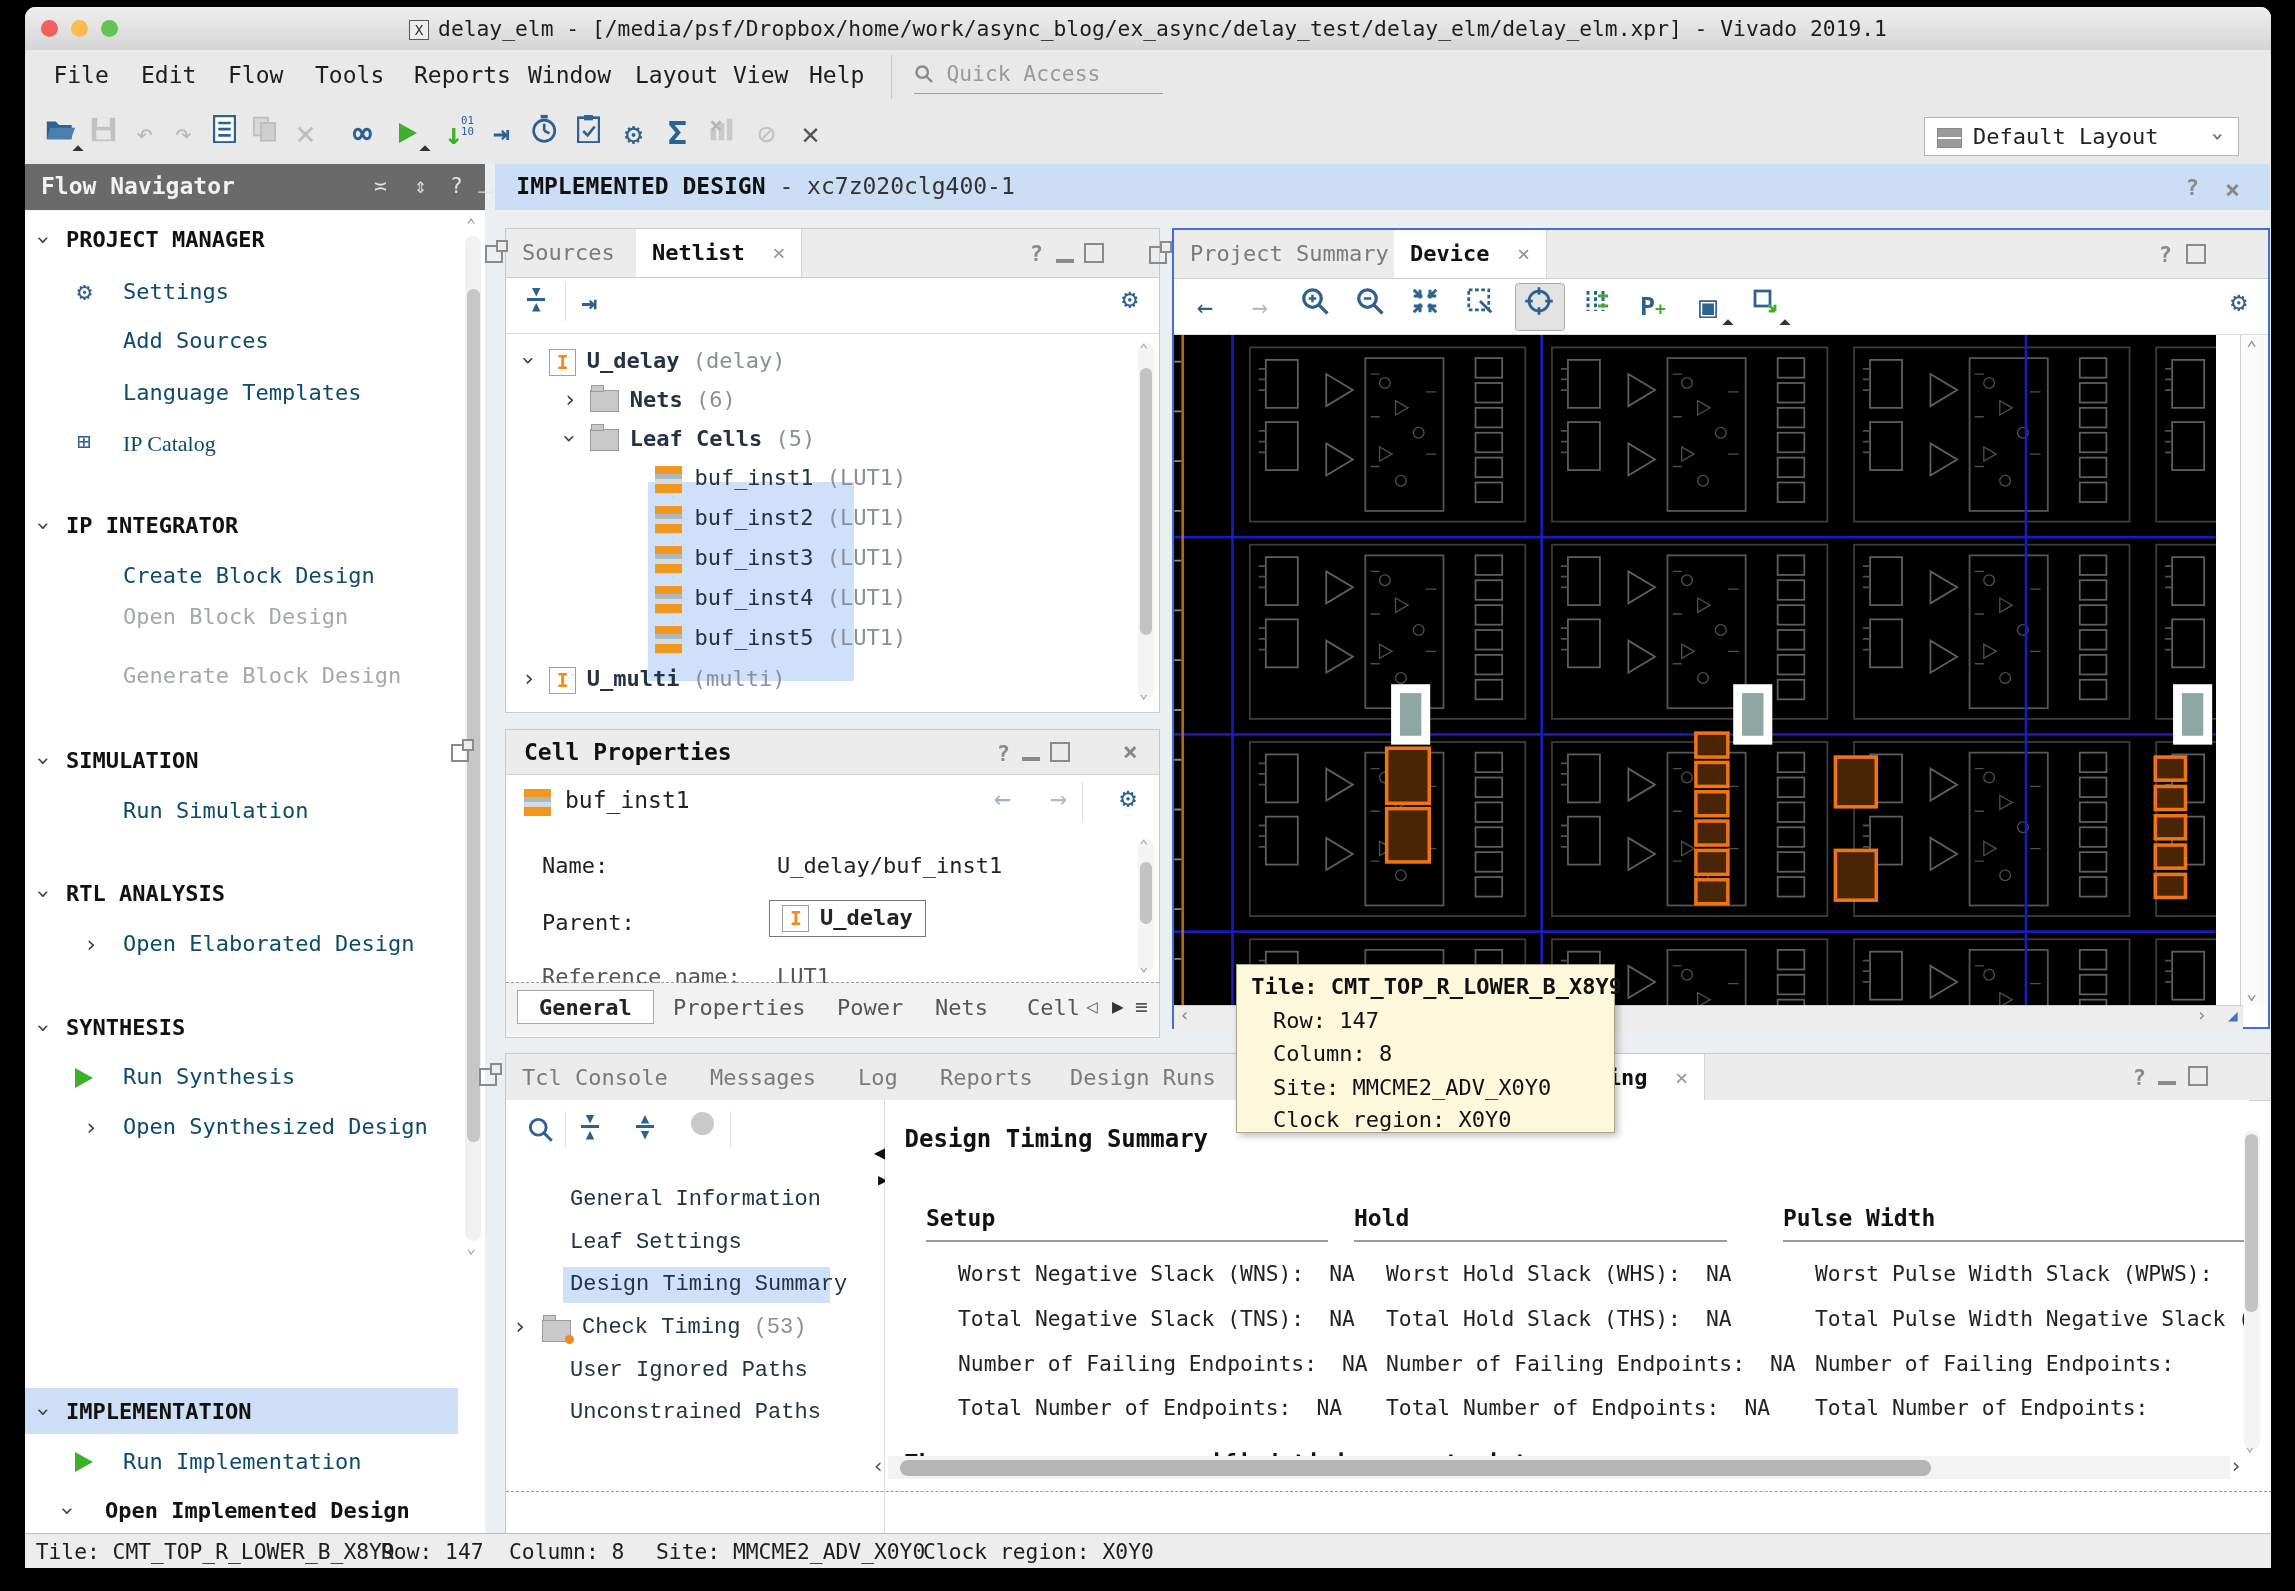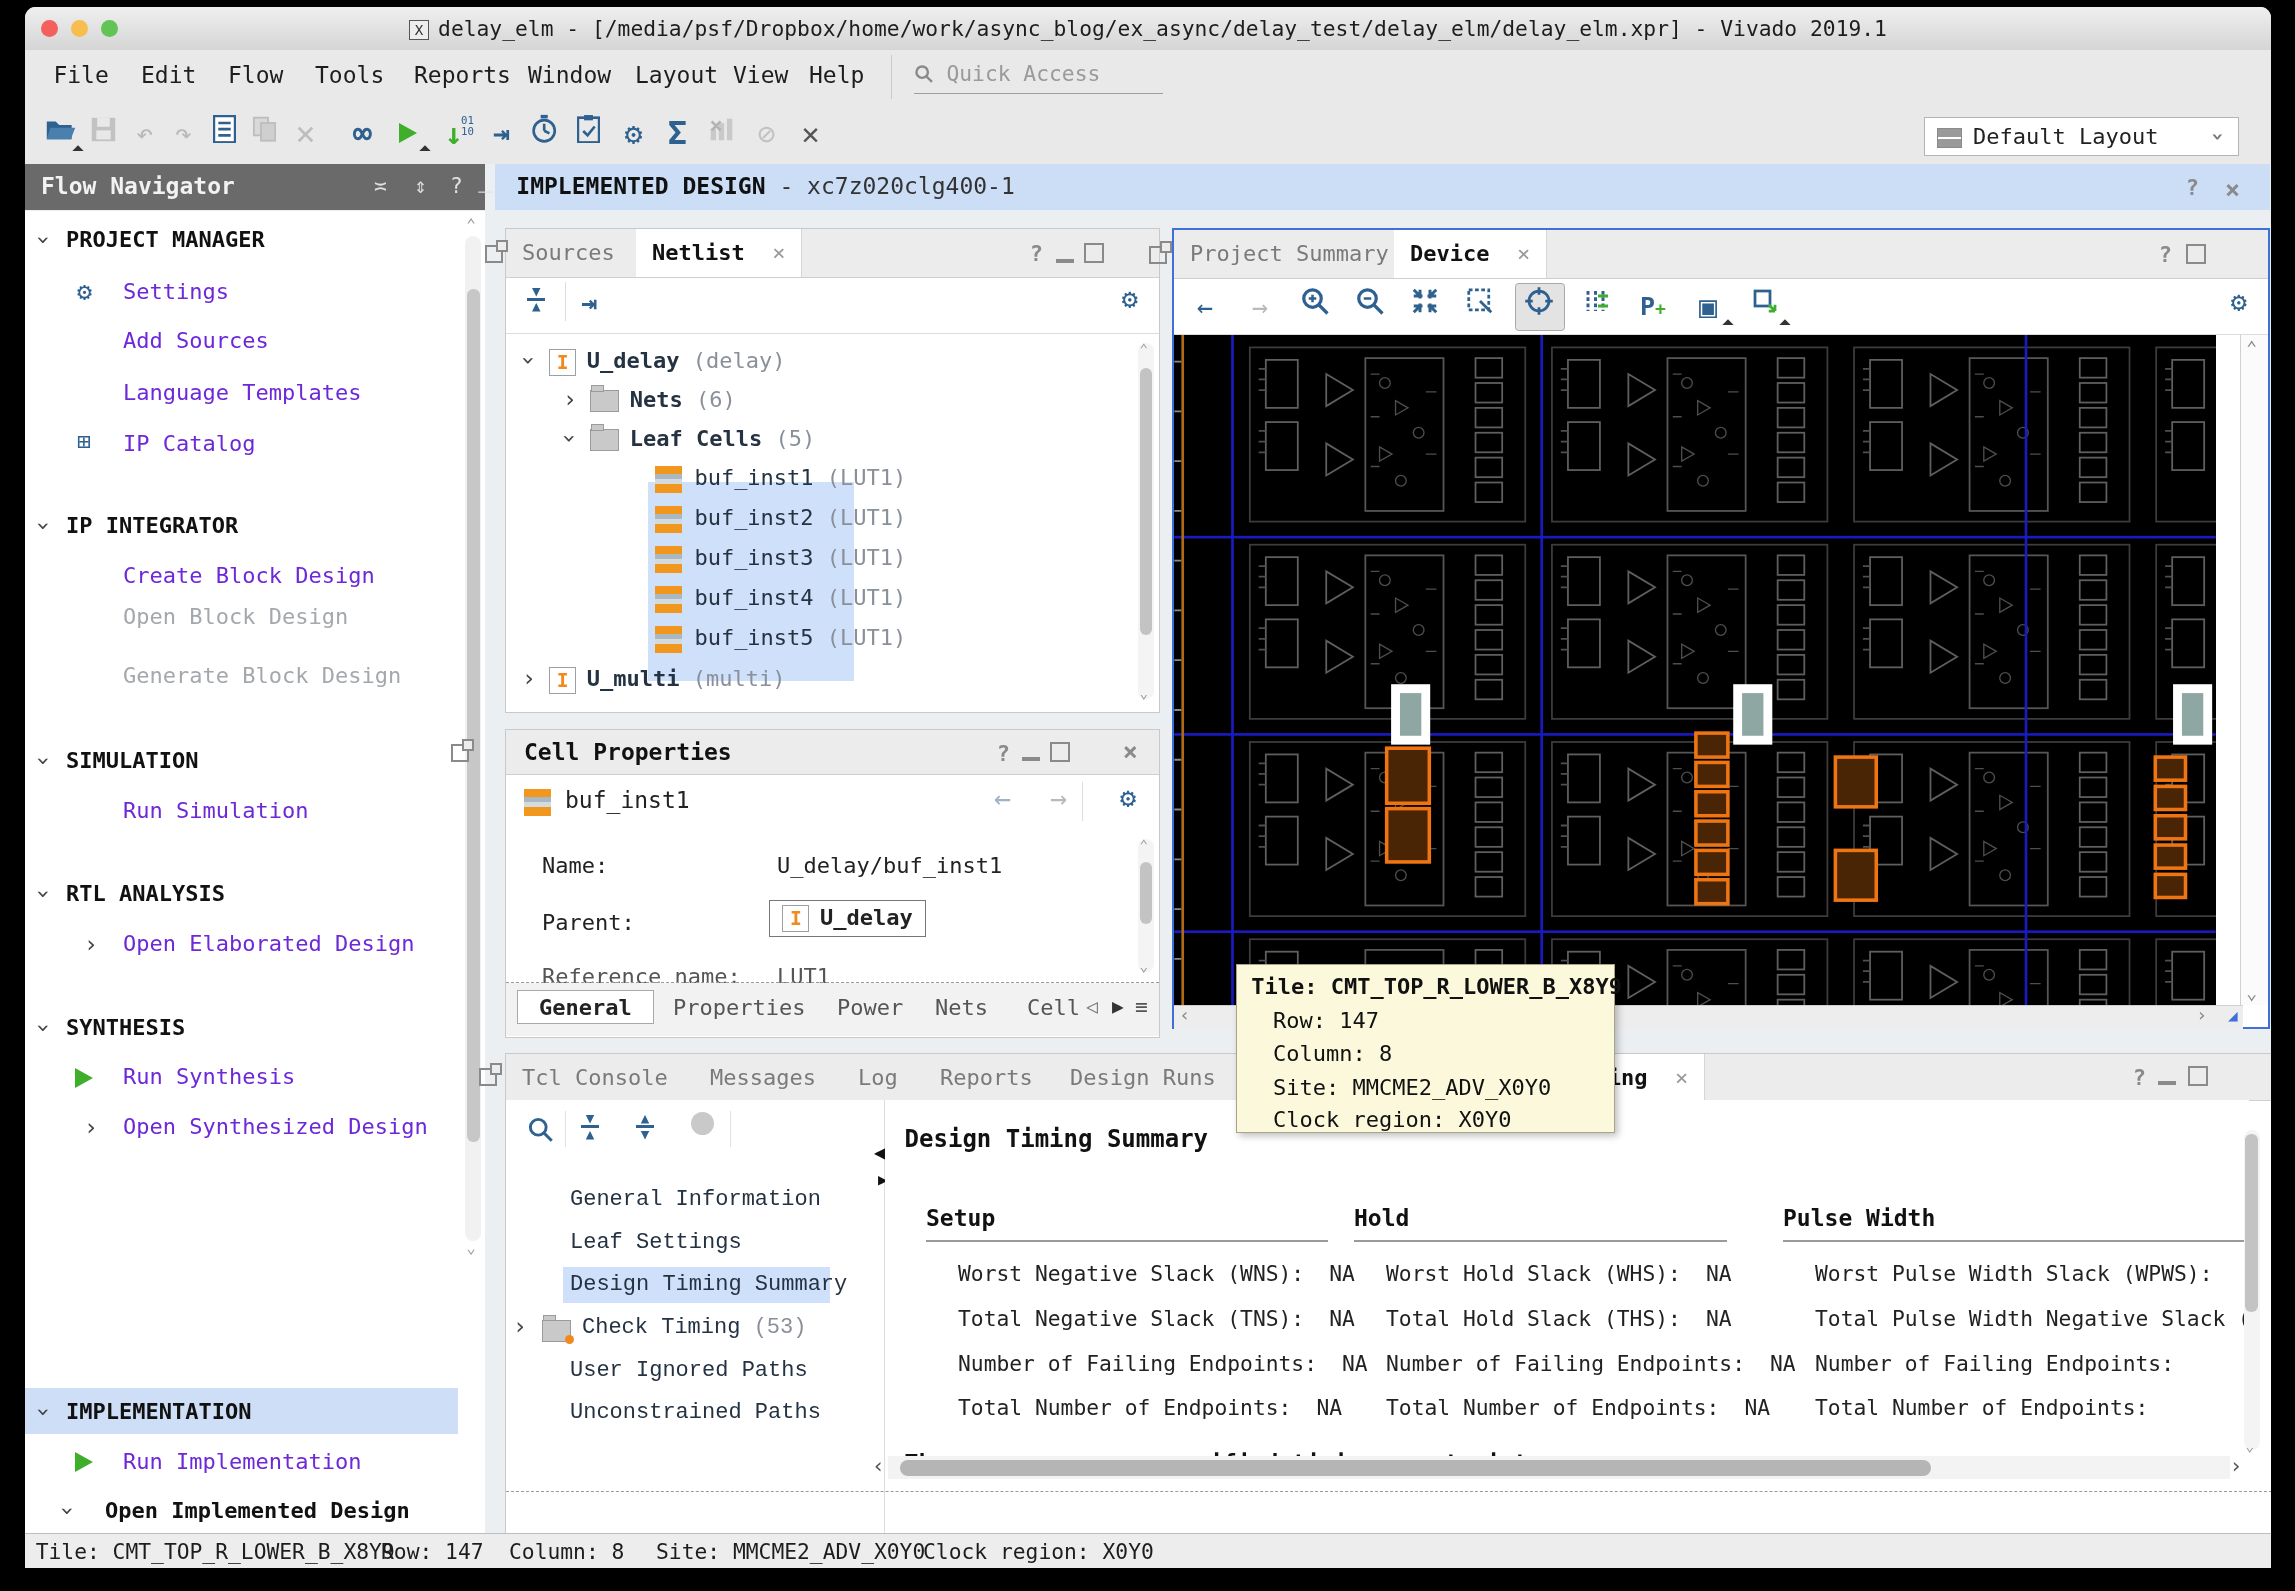--- a/index.html
+++ b/index.html
@@ -30,21 +30,21 @@
   .lay-ic{display:inline-block;width:23px;height:18px;margin:0 10.7px 0 12.4px;vertical-align:middle;
           background:linear-gradient(#9a9a9a 0 45%,#fff 45% 55%,#9a9a9a 55% 100%);border:0.9px solid #8a8a8a;}
   .chevdn{float:right;margin-right:12.4px;color:#777;font-weight:bold;}
   #impl-status{position:absolute;right:82px;top:57px;font-size:22px;color:#1d1d1d;}
   #impl-check{position:absolute;right:36px;top:52px;font-size:30px;font-weight:bold;color:#25a825;}
   
   #content-bg{position:absolute;left:0;top:157px;width:100%;height:1369px;background:#eceff2;}
   #flow-header{position:absolute;left:0;top:157px;width:460px;height:46px;background:#6a6a6a;color:#f2f2f2;}
   #flow-body{position:absolute;left:0;top:204px;width:460px;height:1323px;background:#fff;overflow:hidden;}
   .fn-sec{position:absolute;left:41px;font-size:22px;font-weight:bold;color:#111;}
-  .fn-item{position:absolute;font-size:22px;color:#6d28d9;}
+  .fn-item{position:absolute;font-size:22px;color:#0c4a6e;}
   .fn-dis{color:#a4a8ac;}
   .chev{color:#444;font-size:23px;}
   .cd{display:inline-block;transform:rotate(90deg);}
   .playtri{display:inline-block;width:0;height:0;border-left:18px solid #3fae2a;border-top:10.7px solid transparent;border-bottom:10.7px solid transparent;}
   #fn-hl{position:absolute;left:0;top:1177px;width:433px;height:46px;background:#cfdef7;}
   #fn-scroll{position:absolute;right:3.6px;top:25px;width:16px;height:1005px;background:#f1f1f1;border-radius:8px;}
   #fn-thumb{position:absolute;left:1.8px;top:53px;width:12.4px;height:853px;background:#c7c7c7;border-radius:6.2px;}
   
   #main-bar{position:absolute;left:470px;top:157px;width:1775px;height:46px;background:#ccddf6;}
   #main-bar .t{position:absolute;left:21.3px;top:9px;font-size:23px;color:#111;}
@@ -208,21 +208,21 @@
   </div>
   <div id="flow-body">
     <div id="fn-hl"></div>
     <span class="abs chev" style="left:12.4px;top:16px;"><span class="cd">›</span></span>
     <span class="fn-sec" style="top:16px;">PROJECT MANAGER</span>
     <span class="abs" style="left:52px;top:66px;color:#2e618f;font-size:25px;">⚙</span>
     <span class="fn-item" style="left:98px;top:68px;">Settings</span>
     <span class="fn-item" style="left:98px;top:117px;">Add Sources</span>
     <span class="fn-item" style="left:98px;top:169px;">Language Templates</span>
     <span class="abs" style="left:52px;top:217px;color:#2e618f;font-size:23px;">⊞</span>
-    <span class="fn-item" style="left:98px;top:220px;">IP Catalog</span>
+    <span class="fn-item" style="left:98px;top:220px;font-family:Liberation Serif, serif;">IP Catalog</span>
 
     <span class="abs chev" style="left:12.4px;top:302px;"><span class="cd">›</span></span>
     <span class="fn-sec" style="top:302px;">IP INTEGRATOR</span>
     <span class="fn-item" style="left:98px;top:352px;">Create Block Design</span>
     <span class="fn-item fn-dis" style="left:98px;top:393px;">Open Block Design</span>
     <span class="fn-item fn-dis" style="left:98px;top:452px;">Generate Block Design</span>
 
     <span class="abs chev" style="left:12.4px;top:537px;"><span class="cd">›</span></span>
     <span class="fn-sec" style="top:537px;">SIMULATION</span>
     <span class="fn-item" style="left:98px;top:587px;">Run Simulation</span>

